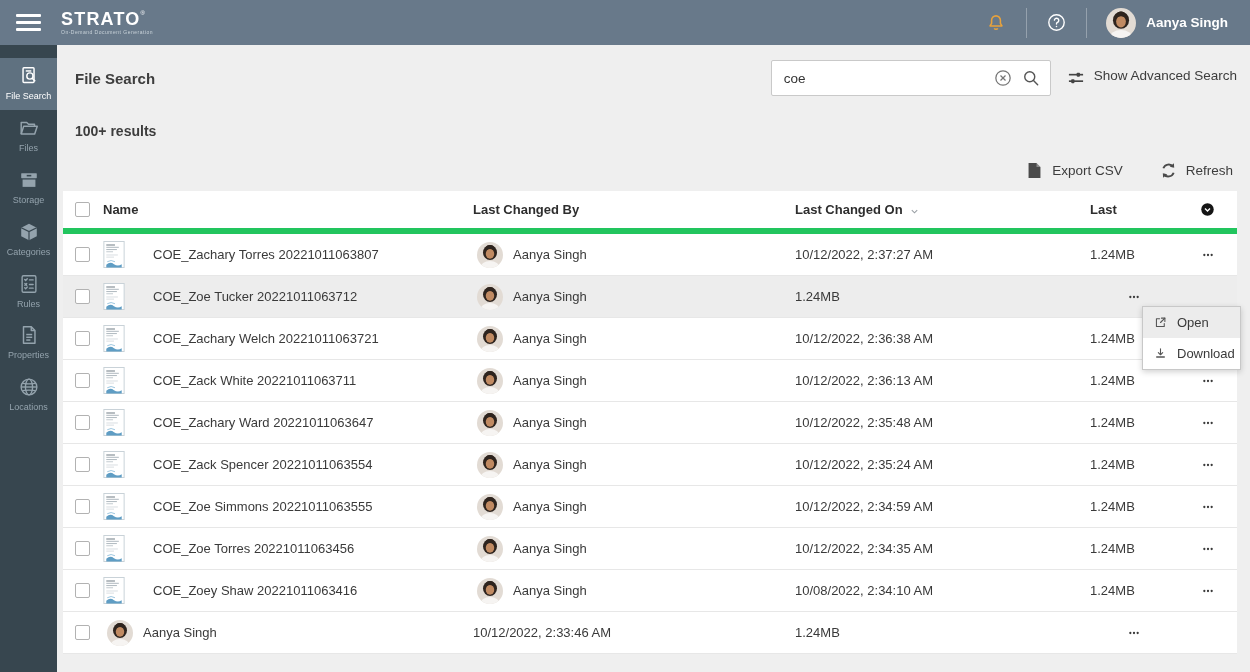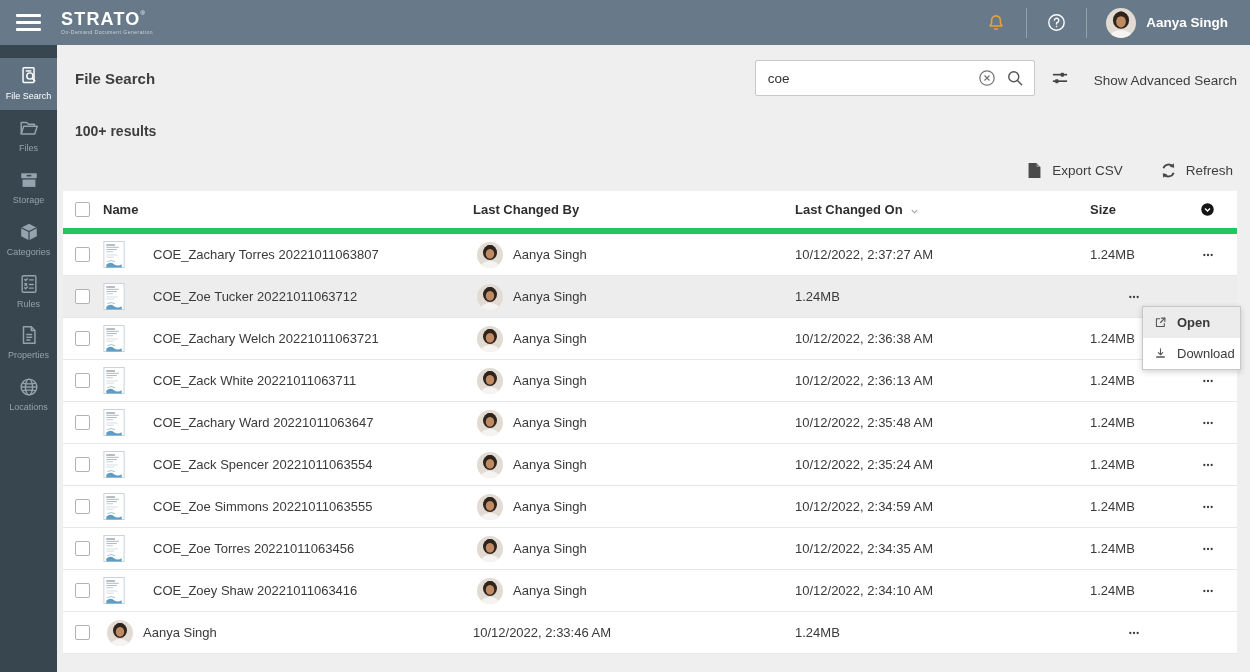--- a/index.html
+++ b/index.html
@@ -37,21 +37,21 @@
   .side-label{font-size:9px;text-align:center;line-height:1.1;}
 
   
   .main{position:absolute;left:57px;top:45px;right:0;bottom:0;padding:0 13px 0 6px;}
   .page-header{display:flex;align-items:center;padding:15px 0 0 12px;}
   .page-title{font-size:15px;font-weight:bold;color:#3d3d3d;}
   .search-wrap{margin-left:auto;position:relative;width:280px;height:36px;}
   .search-input{width:100%;height:100%;border:1px solid #c9c9c9;border-radius:2px;padding:0 66px 0 12px;font-size:13.5px;color:#333;font-family:inherit;background:#fff;outline:none;}
   .search-clear{position:absolute;right:38px;top:8px;width:20px;height:20px;color:#767676;cursor:pointer;}
   .search-go{position:absolute;right:10px;top:8px;width:20px;height:20px;color:#555;cursor:pointer;}
-  .adv-search{display:flex;align-items:flex-end;gap:24px;margin-left:15px;cursor:pointer;color:#3d3d3d;font-size:13.5px;}
+  .adv-search{display:flex;align-items:flex-start;gap:8px;margin-left:15px;cursor:pointer;color:#3d3d3d;font-size:13.5px;}
   .adv-icon{width:20px;height:20px;color:#444;}
 
   .results{padding:27px 0 0 12px;font-size:14px;font-weight:bold;color:#3d3d3d;height:43px;}
 
   .toolbar{display:flex;justify-content:flex-end;align-items:flex-end;gap:36px;padding:22px 4px 0 0;height:41px;}
   .tool-btn{display:flex;align-items:center;gap:8px;font-size:13.5px;color:#3d3d3d;cursor:pointer;}
   .tool-icon{width:19px;height:19px;color:#4a4a4a;}
 
   
   .table{margin-top:11px;background:#fff;}
@@ -69,21 +69,21 @@
   .doc-thumb{width:22px;height:27px;flex:none;}
   .row-name{white-space:nowrap;cursor:pointer;}
   .cell-user{display:flex;align-items:center;gap:10px;padding-left:4px;}
   .avatar-sm{width:26px;height:26px;}
   .cell-more{display:flex;justify-content:center;cursor:pointer;}
   .more-icon{width:16px;height:16px;color:#3a3a3a;}
 
   
   .context-menu{position:absolute;top:306px;left:1142px;width:99px;background:#fff;border:1px solid #c8c8c8;box-shadow:0 2px 6px rgba(0,0,0,.18);z-index:20;}
   .menu-item{display:flex;align-items:center;gap:9px;padding:8px 10px;font-size:13px;color:#3a3a3a;cursor:pointer;}
-  .menu-item.highlighted{background:#ececec;font-weight:bold;}
+  .menu-item.highlighted{background:#ececec;}
   .menu-icon{width:15px;height:15px;color:#555;flex:none;}
 
   .svg-defs{position:absolute;width:0;height:0;overflow:hidden;}
 </style>
 </head>
 <body>
 
 <svg class="svg-defs" xmlns="http://www.w3.org/2000/svg">
   <symbol id="sym-file-search" viewBox="0 0 24 24" fill="none" stroke="currentColor" stroke-width="1.6">
     <rect x="5.5" y="3" width="12" height="16" rx="1"></rect>
@@ -342,21 +342,21 @@
         <div class="col-header">
           <span>Last Changed By</span>
         </div>
         <div class="col-header">
           <span>Last Changed On</span>
           <svg class="sort-icon">
               <use href="#sym-sort-down"></use>
             </svg>
         </div>
         <div class="col-header">
-          <span>Size</span>
+          <span>Last</span>
         </div>
         <div class="col-header col-gear">
           <svg class="chev-circle">
               <use href="#sym-circle-chevron"></use>
             </svg>
         </div>
       </div>
       <div id="table-body">
   <div class="trow">
     <div class="cell-check">
@@ -566,21 +566,21 @@
                 <use href="#sym-doc-thumb"></use>
               </svg>
       <span class="row-name">COE_Zoey Shaw 20221011063416</span>
     </div>
     <div class="cell-user">
       <svg class="avatar-sm">
                 <use href="#sym-avatar"></use>
               </svg>
       <span class="row-user">Aanya Singh</span>
     </div>
-    <div class="row-date">10/12/2022, 2:34:10 AM</div>
+    <div class="row-date">10/08/2022, 2:34:10 AM</div>
     <div class="row-size">1.24MB</div>
     <div class="cell-more">
       <svg class="more-icon">
                 <use href="#sym-more"></use>
               </svg>
     </div>
   </div>
 
   <div class="trow">
     <div class="cell-check">

